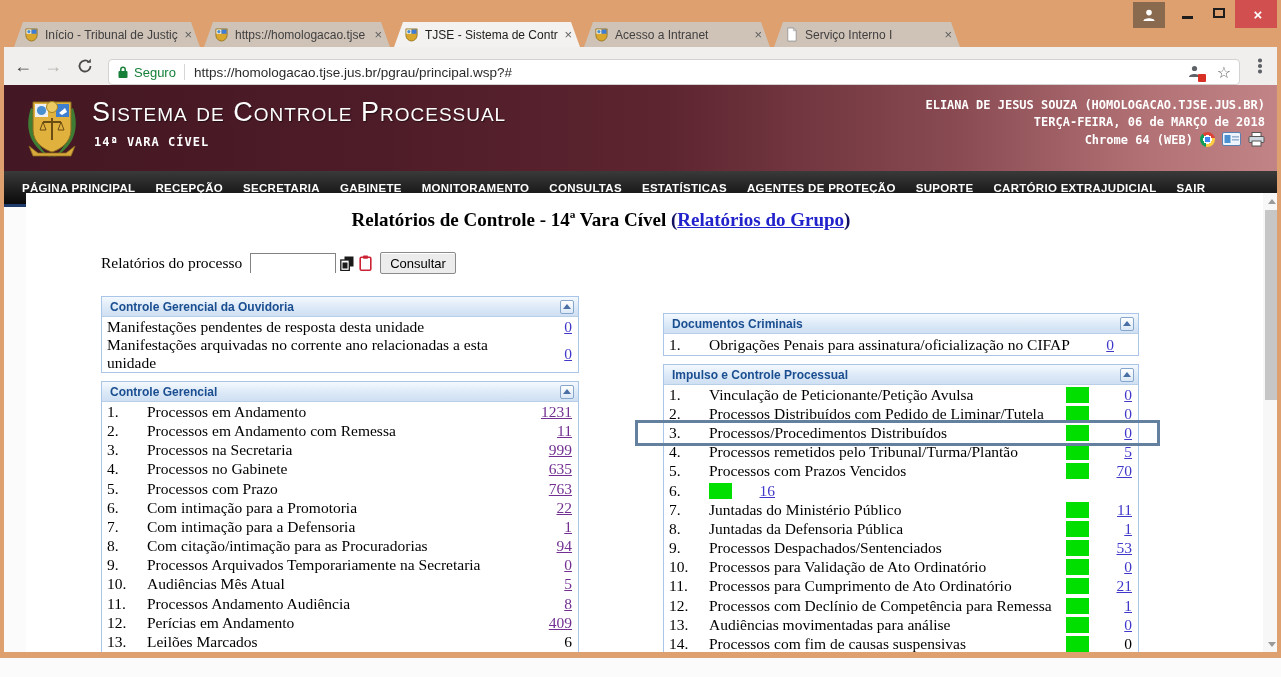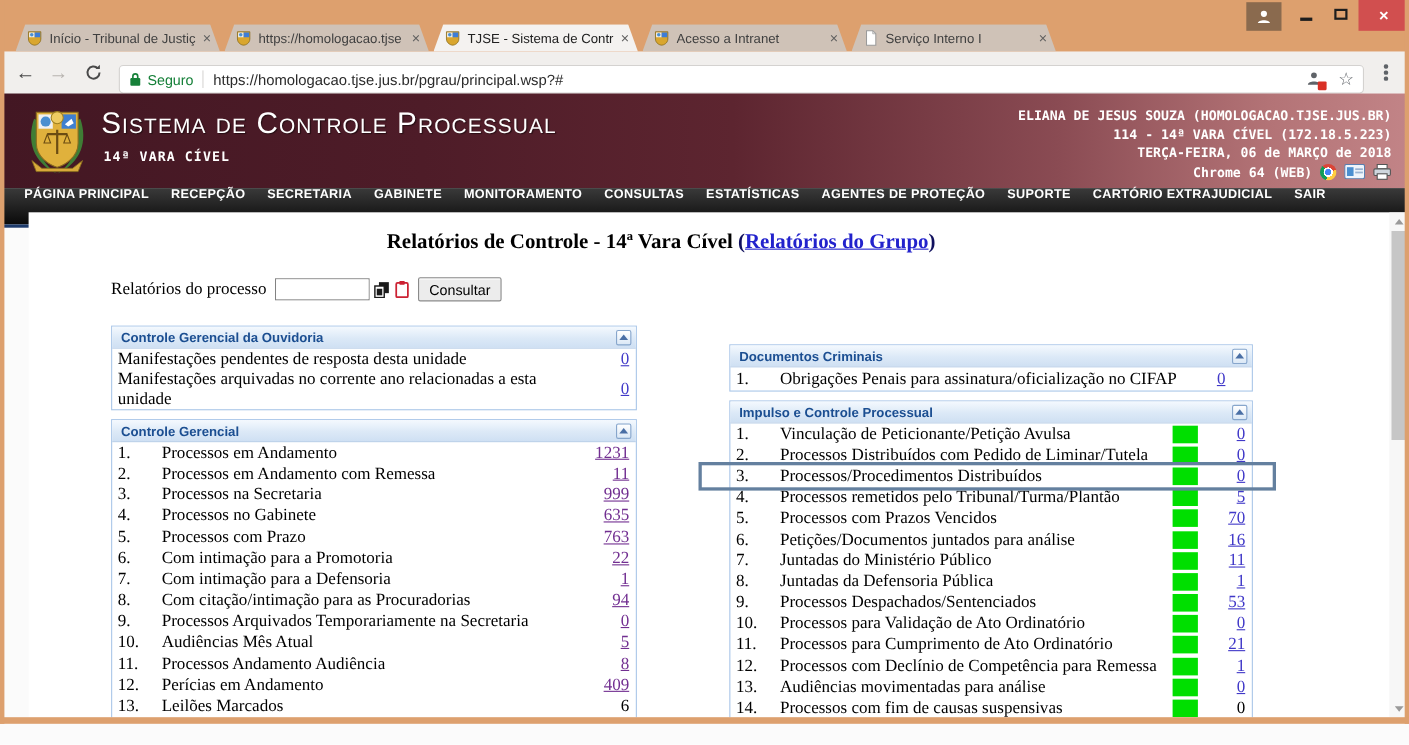--- a/index.html
+++ b/index.html
@@ -53,21 +53,21 @@
   .banner-info { position:absolute; right:16px; top:12px; text-align:right; color:#fff;
                  font-family:"DejaVu Sans Mono", monospace; font-weight:bold; font-size:12px; line-height:17px; }
   .banner-line4 { display:flex; align-items:flex-start; justify-content:flex-end; gap:7px; margin-top:1px; }
   .chrome-ico { width:15px; height:15px; border-radius:50%;
     background:
       radial-gradient(circle at 50% 50%, #4285f4 0 27%, #ffffff 28% 40%, rgba(0,0,0,0) 41%),
       conic-gradient(from -45deg, #db4437 0 33.3%, #ffcd40 33.3% 66.6%, #0f9d58 66.6% 100%); }
 
   
   .menubar { position:absolute; left:0; top:171px; width:1281px; height:36px; background:linear-gradient(#3a3a3a,#0a0a0a);
-             border-bottom:3px solid #1d3a6b; display:flex; align-items:flex-start; padding-left:12px; }
+             border-bottom:3px solid #1d3a6b; display:flex; align-items:center; padding-left:12px; }
   .menu-item { color:#fff; font-size:11.5px; font-weight:bold; padding:0 10px; letter-spacing:.3px; white-space:nowrap; }
 
   
   .content { position:absolute; left:0; top:193px; width:1281px; height:459px; background:#fff; overflow:hidden;margin-left:26px; }
   .page-title { position:absolute; left:0; top:16px; width:1150px; text-align:center;
                 font-family:"Liberation Serif", serif; font-weight:bold; font-size:19px; color:#000; }
   .group-link { color:#2222cc; text-decoration:underline; }
   .paren { color:#10105e; }
 
   .search-row { position:absolute; left:75px; top:58px; display:flex; align-items:center; height:24px; }
@@ -250,21 +250,20 @@
       <circle cx="30" cy="17" r="5.5" fill="#eecb62" stroke="#a08020"></circle>
       <path d="M30 28v22" stroke="#6b4c12" stroke-width="2"></path>
       <path d="M21 32h18" stroke="#6b4c12" stroke-width="2"></path>
       <path d="M21 32l-3 8h6zM39 32l-3 8h6z" fill="none" stroke="#6b4c12"></path>
       <path d="M7 56l9 7h28l9-7-4 10H11z" fill="#d8a93a" stroke="#8a6d1f" stroke-width="0.8"></path>
     </svg>
     <div class="app-title">Sistema de Controle Processual</div>
     <div class="app-subtitle">14ª VARA CÍVEL</div>
     <div class="banner-info">
       <div>ELIANA DE JESUS SOUZA (HOMOLOGACAO.TJSE.JUS.BR)</div>
-      <div>114 - 14ª VARA CÍVEL (172.18.5.223)</div>
       <div>TERÇA-FEIRA, 06 de MARÇO de 2018</div>
       <div class="banner-line4">
         <span>Chrome 64 (WEB)</span>
         <span class="chrome-ico"></span>
         <svg width="19" height="14" viewBox="0 0 19 14">
           <rect x="0.5" y="0.5" width="18" height="13" rx="1.5" fill="#eef4fb" stroke="#5a7fb0"></rect>
           <rect x="2.5" y="3" width="6" height="8" fill="#4a8fd0"></rect>
           <rect x="10" y="4" width="7" height="1.6" fill="#9ab4d2"></rect>
             <rect x="10" y="7" width="7" height="1.6" fill="#9ab4d2"></rect>
         </svg>
@@ -500,21 +499,20 @@
 
             <div class="panel-row">
               <span class="row-num">5.</span>
               <span class="row-label">Processos com Prazos Vencidos</span>
               <span class="row-swatch"></span>
               <span class="row-value"><a href="#">70</a></span>
             </div>
 
             <div class="panel-row">
               <span class="row-num">6.</span>
-              <span class="row-label">Petições/Documentos juntados para análise</span>
               <span class="row-swatch"></span>
               <span class="row-value"><a href="#">16</a></span>
             </div>
 
             <div class="panel-row">
               <span class="row-num">7.</span>
               <span class="row-label">Juntadas do Ministério Público</span>
               <span class="row-swatch"></span>
               <span class="row-value"><a href="#">11</a></span>
             </div>

